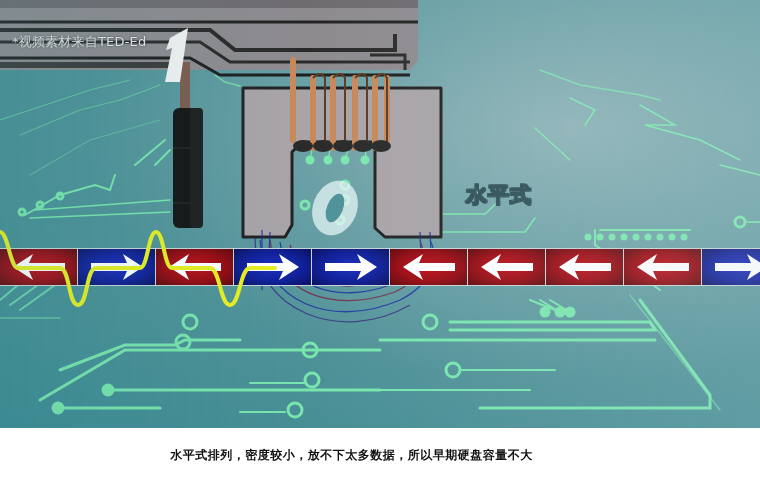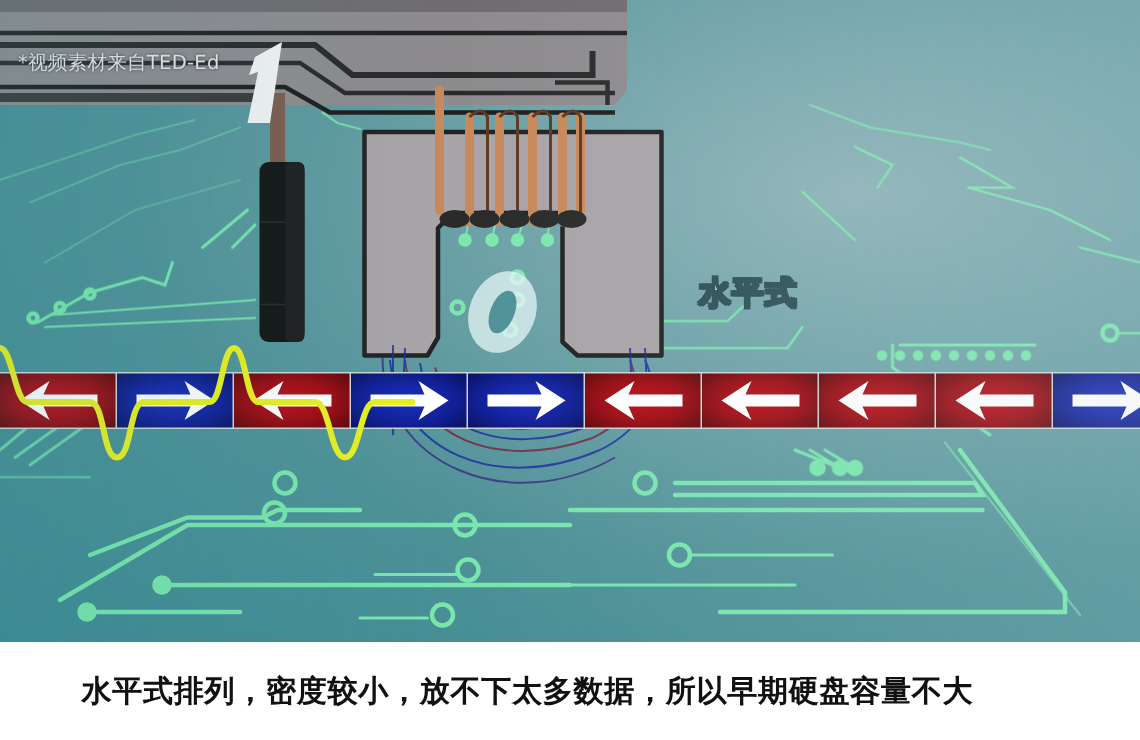--- a/index.html
+++ b/index.html
@@ -11,21 +11,21 @@
   .circuit { position:absolute; left:0; top:0; width:760px; height:428px; }
   .watermark { position:absolute; left:12px; top:33px; font-size:13px; color:#e6e6e6; font-family:"DejaVu Sans", sans-serif; text-shadow:0 0 2px #333; letter-spacing:0.2px; }
   .label-horizontal { position:absolute; left:466px; top:181px; font-size:21px; font-weight:bold; color:#ffffff;
     -webkit-text-stroke:1px #2d4f55; text-shadow: 1px 1px 0 #2d4f55, -1px -1px 0 #2d4f55, 1px -1px 0 #2d4f55, -1px 1px 0 #2d4f55; letter-spacing:1px; }
   .strip { position:absolute; left:0; top:248px; height:38px; width:760px; display:flex; background:#c9d6d8; }
   .seg { position:relative; width:77px; height:36px; margin:1px 1px 1px 0; display:flex; align-items:center; justify-content:center; flex-shrink:0; }
   .seg.red { background: radial-gradient(ellipse at center, #c2101a 0%, #9a0a12 55%, #5e060b 100%); }
   .seg.blue { background: radial-gradient(ellipse at center, #1b2fbf 0%, #11209a 55%, #0a1260 100%); }
   .seg svg { width:60px; height:30px; }
   .overlay { position:absolute; left:0; top:0; width:760px; height:428px; pointer-events:none; }
-  .caption { position:absolute; left:0; top:447px; width:703px; text-align:center; font-size:20px; font-weight:bold; color:#111; letter-spacing:0.5px; }
+  .caption { position:absolute; left:0; top:447px; width:703px; text-align:center; font-size:12px; font-weight:bold; color:#111; letter-spacing:0.5px; }
 </style>
 </head>
 <body>
 
 <div class="frame">
 
   <svg class="circuit" viewBox="0 0 760 428">
     <g stroke="#7ef0b0" stroke-width="3" fill="none" stroke-linecap="round" opacity="0.9">
 
       <path d="M60,370 L125,345 L175,345 L185,340 L240,340"></path>

